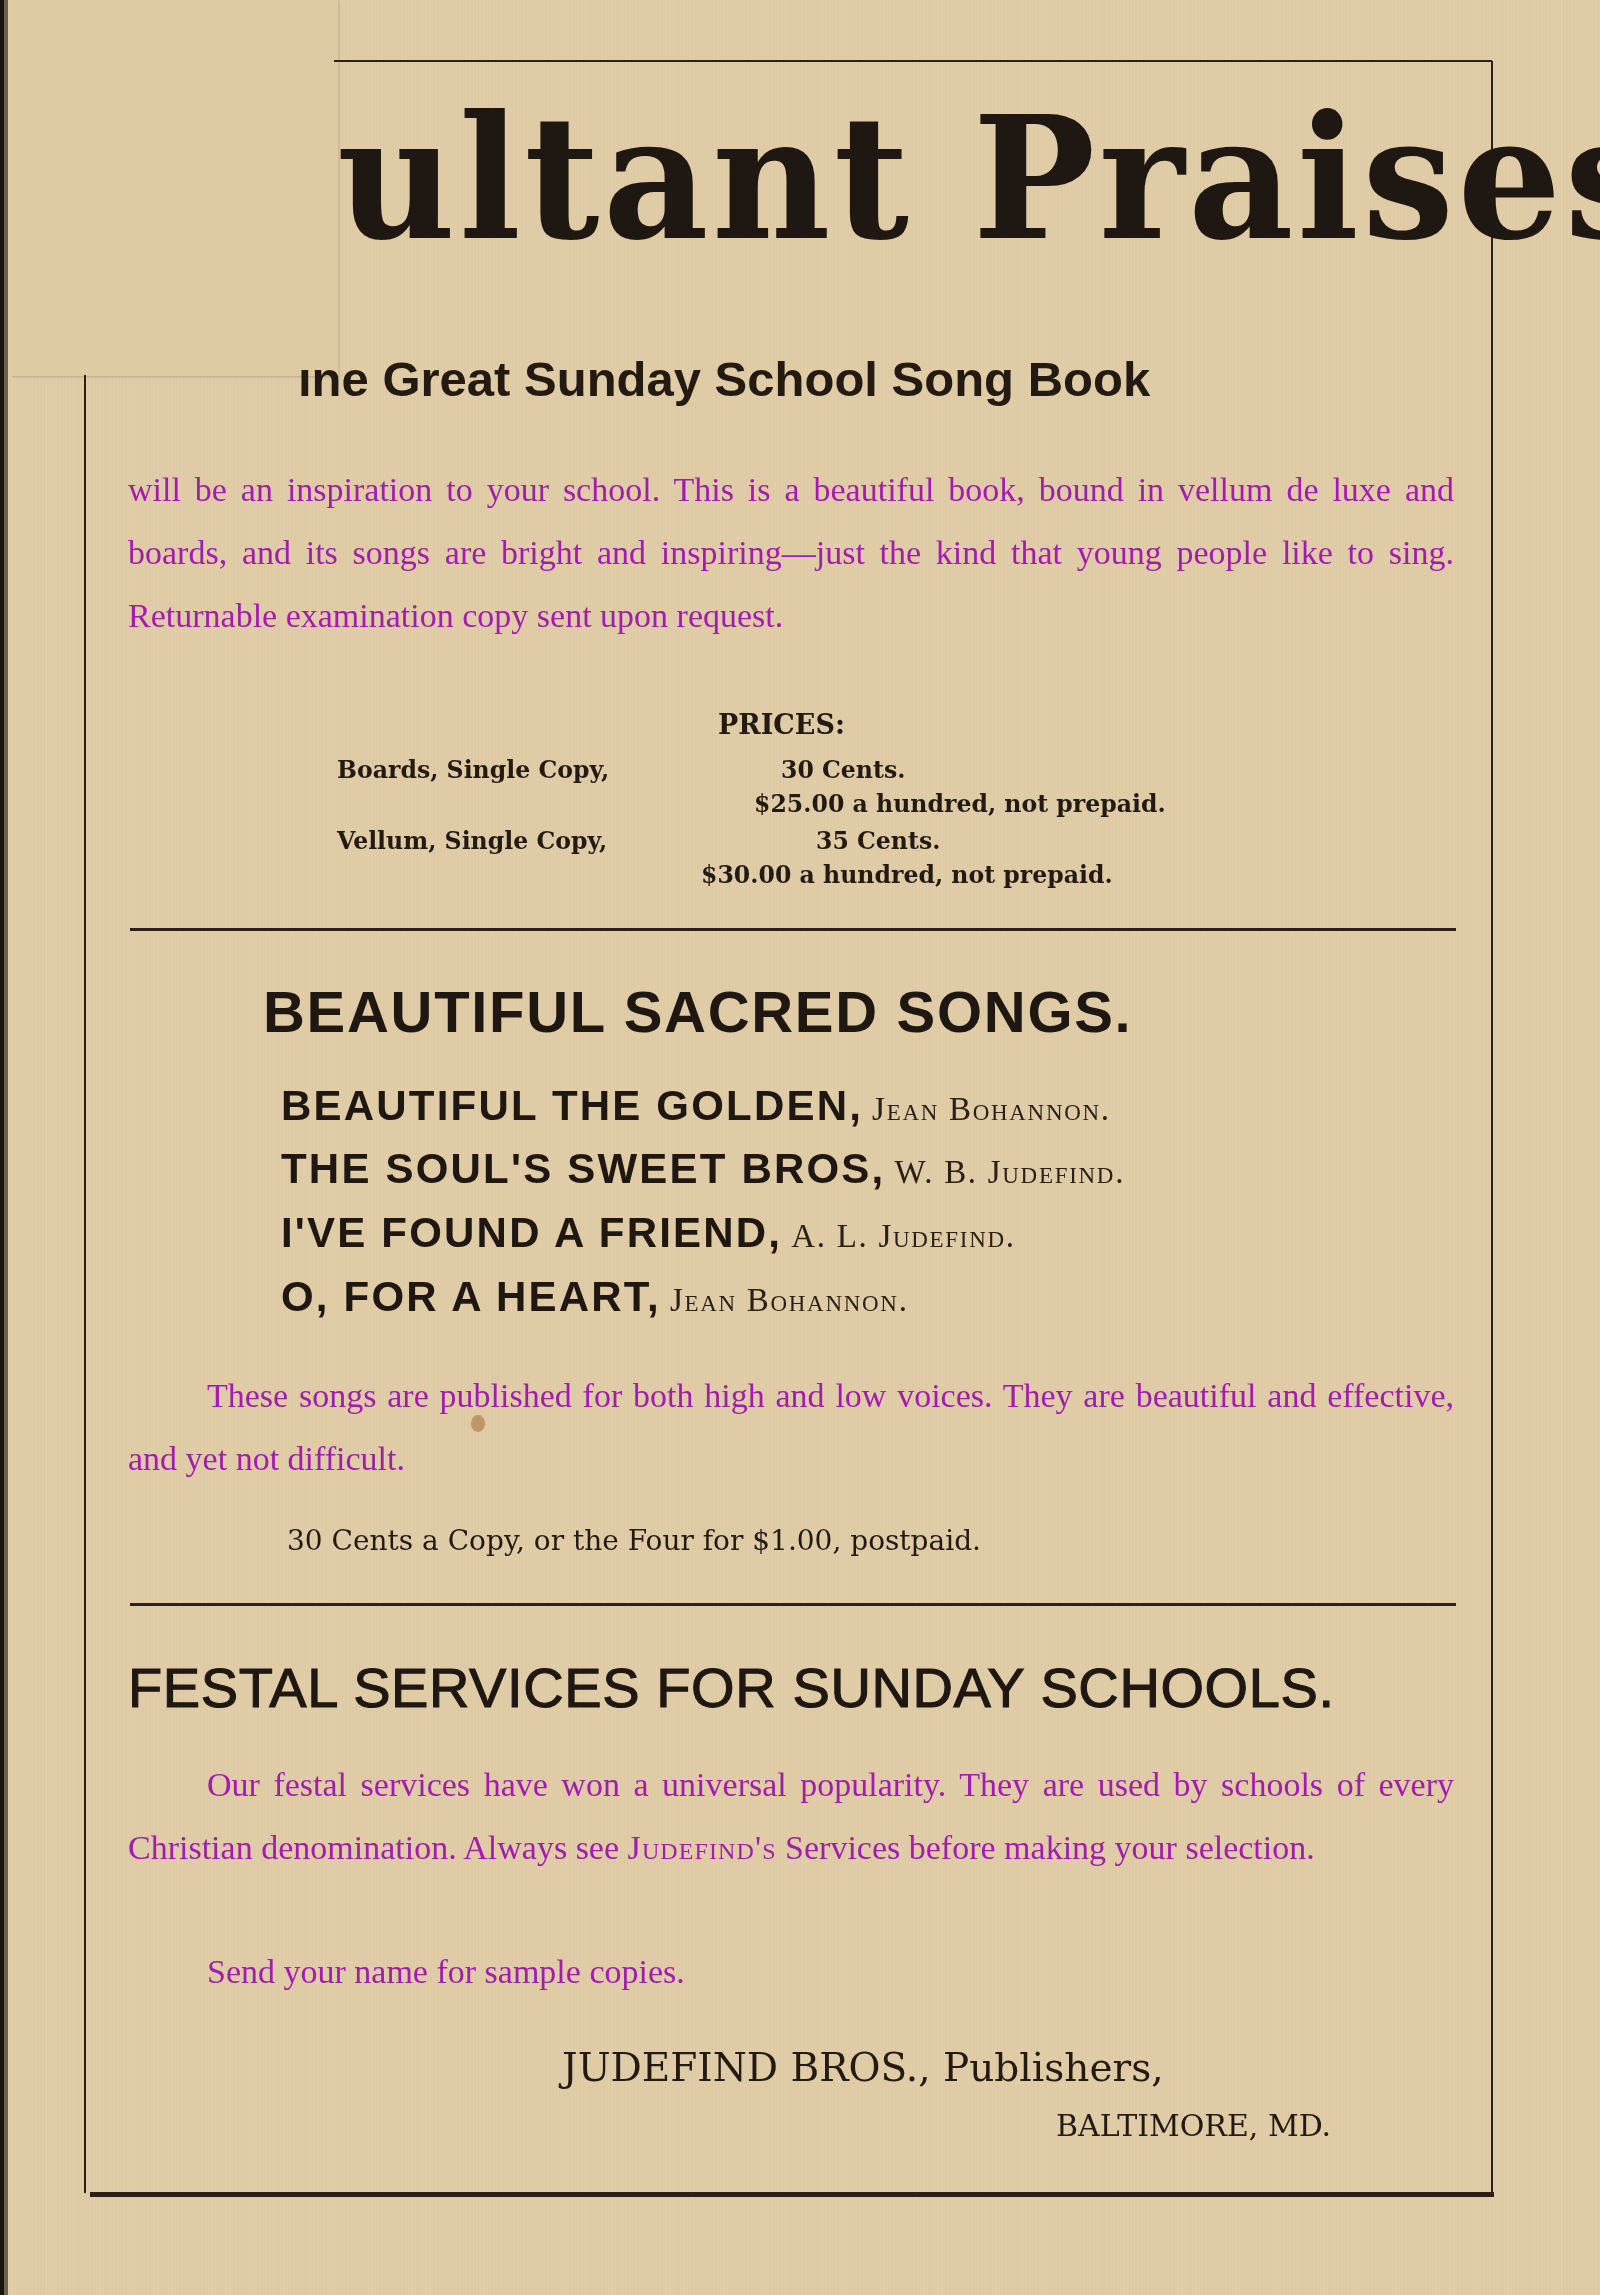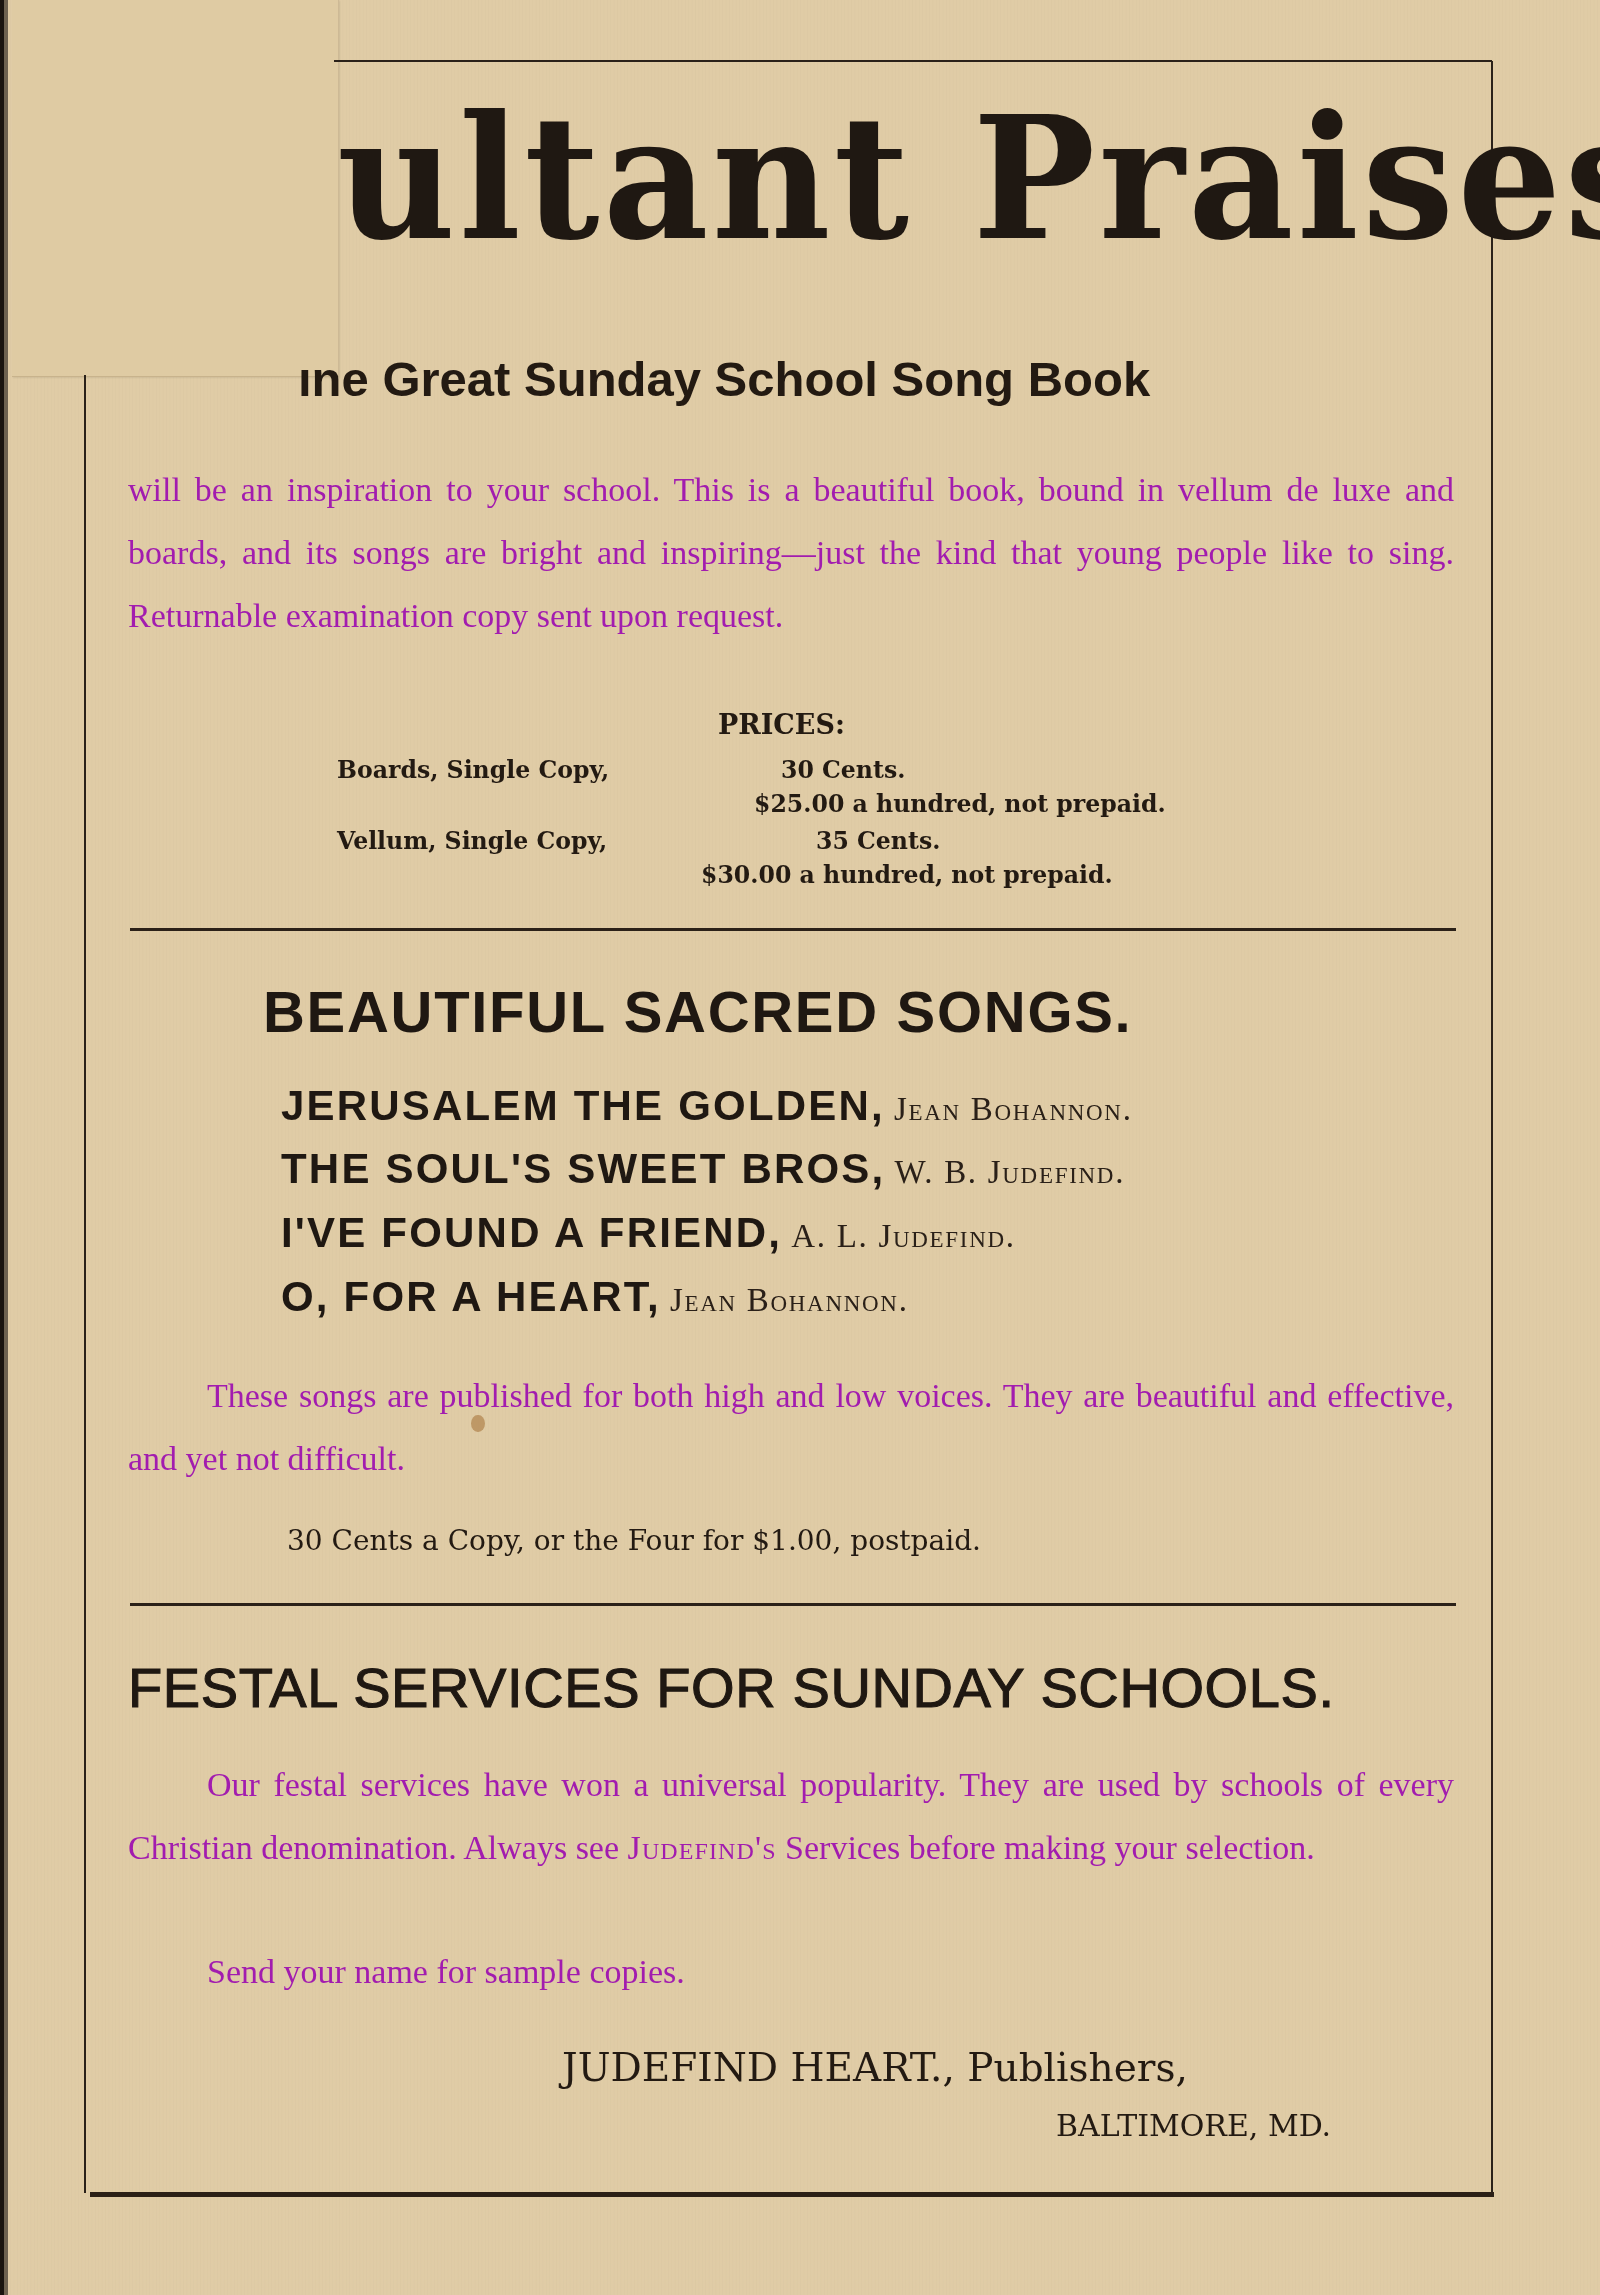--- a/index.html
+++ b/index.html
@@ -79,21 +79,21 @@
 <div class="price-row" style="left:718px; top:790px;margin-left:36px;">$25.00 a hundred, not prepaid.</div>
 <div class="price-row" style="left:337px; top:827px;">Vellum, Single Copy,</div>
 <div class="price-row" style="left:805px; top:827px;margin-left:11px;">35 Cents.</div>
 <div class="price-row" style="left:701px; top:861px;">$30.00 a hundred, not prepaid.</div>
 
 <div class="divider" style="top:928px; width:1326px;"></div>
 
 <div class="section-head" style="left:263px; top:978px; font-size:58px; letter-spacing:1.7px;">BEAUTIFUL SACRED SONGS.</div>
 
 <div class="song-row" style="top:1082px;">
-  <span class="song-title">JERUSALEM THE GOLDEN,</span><span class="song-author">Jean Bohannon.</span>
+  <span class="song-title">BEAUTIFUL THE GOLDEN,</span><span class="song-author">Jean Bohannon.</span>
 </div>
 <div class="song-row" style="top:1145px;">
   <span class="song-title">THE SOUL'S SWEET BROS,</span><span class="song-author">W. B. Judefind.</span>
 </div>
 <div class="song-row" style="top:1209px;">
   <span class="song-title">I'VE FOUND A FRIEND,</span><span class="song-author">A. L. Judefind.</span>
 </div>
 <div class="song-row" style="top:1273px;">
   <span class="song-title">O, FOR A HEART,</span><span class="song-author">Jean Bohannon.</span>
 </div>
@@ -104,15 +104,15 @@
 <div class="bold-line" style="left:287px; top:1524px; font-size:28px;">30 Cents a Copy, or the Four for $1.00, postpaid.</div>
 
 <div class="divider" style="top:1603px; width:1326px;"></div>
 
 <div class="section-head" style="left:128px; top:1655px; font-size:56px; font-weight:normal; font-family:Liberation Sans, sans-serif; letter-spacing:0.6px; -webkit-text-stroke:1.1px #1f1812;">FESTAL SERVICES FOR SUNDAY SCHOOLS.</div>
 
 <div class="para" style="top:1753px; text-indent:79px;"><span>Our festal services have won a universal popularity.  They are used by schools of every Christian denomination.  Always see </span><span class="sc">Judefind's</span><span> Services before making your selection.</span></div>
 
 <div class="para" style="top:1940px; text-indent:79px;">Send your name for sample copies.</div>
 
-<div class="bold-line" style="left:562px; top:2045px; font-size:39px;">JUDEFIND HEART., Publishers,</div>
+<div class="bold-line" style="left:562px; top:2045px; font-size:39px;">JUDEFIND BROS., Publishers,</div>
 <div class="bold-line" style="left:1056px; top:2108px; font-size:30px;">BALTIMORE, MD.</div>
 
 
 </body></html>

